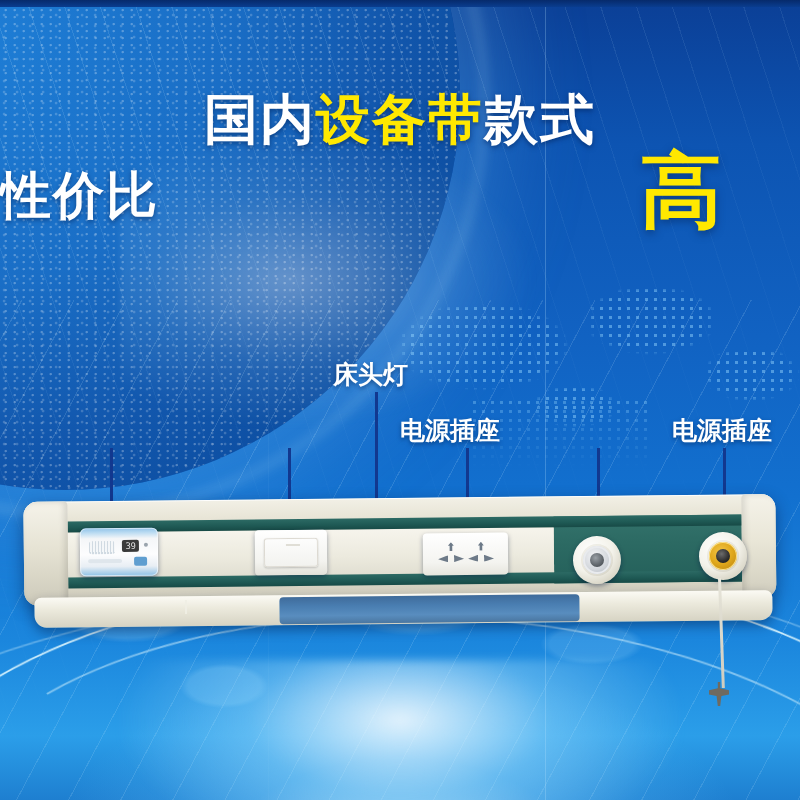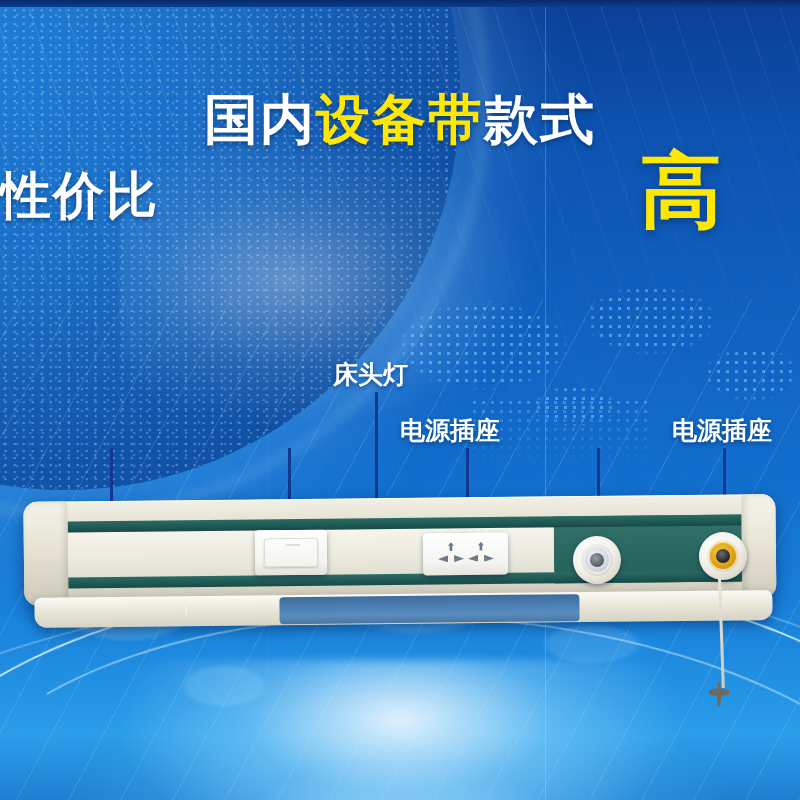--- a/index.html
+++ b/index.html
@@ -342,20 +342,27 @@
     <div class="face-green"></div>
     <div class="face-white"></div>
     <div class="stripe stripe-top"></div>
     <div class="stripe stripe-bot"></div>
     <div class="panel-endcap-l"></div>
     <div class="panel-endcap-r"></div>
     <div class="panel-lower"></div>
     <div class="lower-blue"></div>
   </div>
 
+  <div class="intercom">
+    <div class="ic-speaker"></div>
+    <div class="ic-lcd">39</div>
+    <div class="ic-led"></div>
+    <div class="ic-bar"></div>
+    <div class="ic-btn"></div>
+  </div>
 
   <div class="pswitch">
     <div class="pswitch-rocker">
       <div class="pswitch-mark"></div>
     </div>
   </div>
 
   <div class="socket">
     <div class="sock-grp sg1">
       <div class="sock-top"></div>

